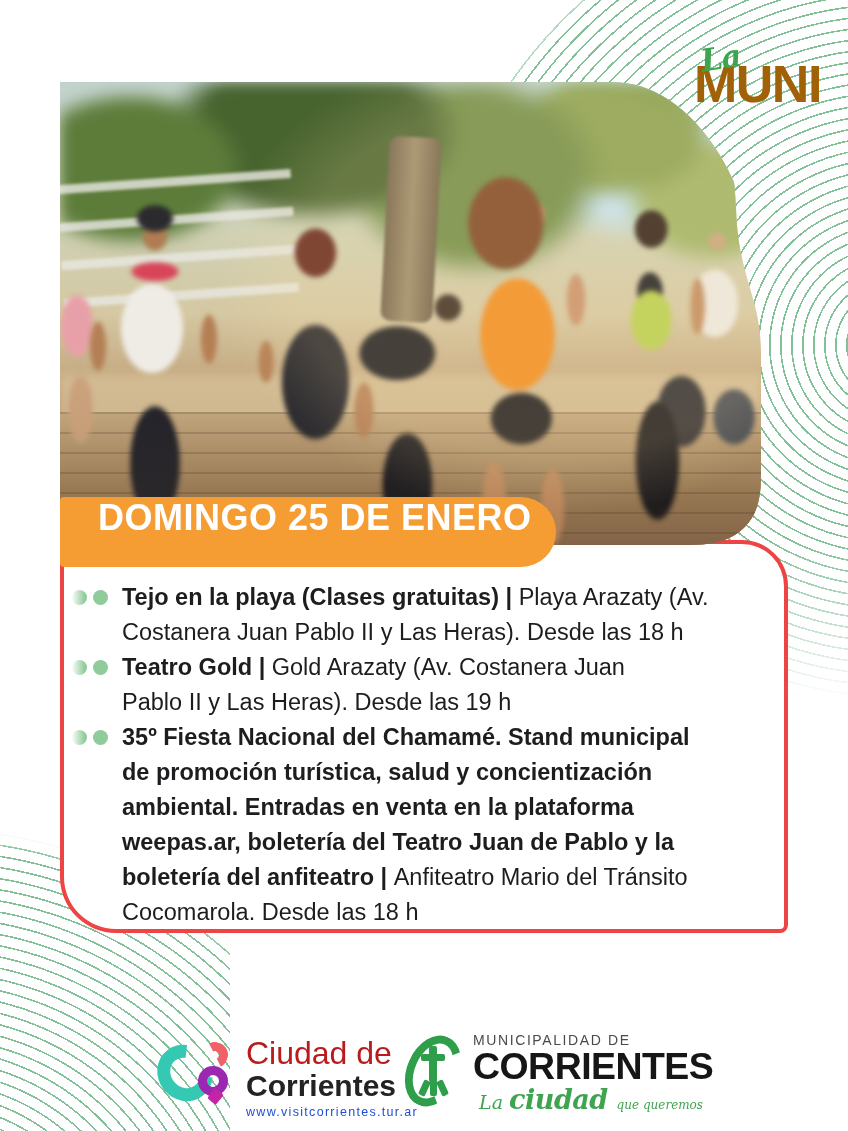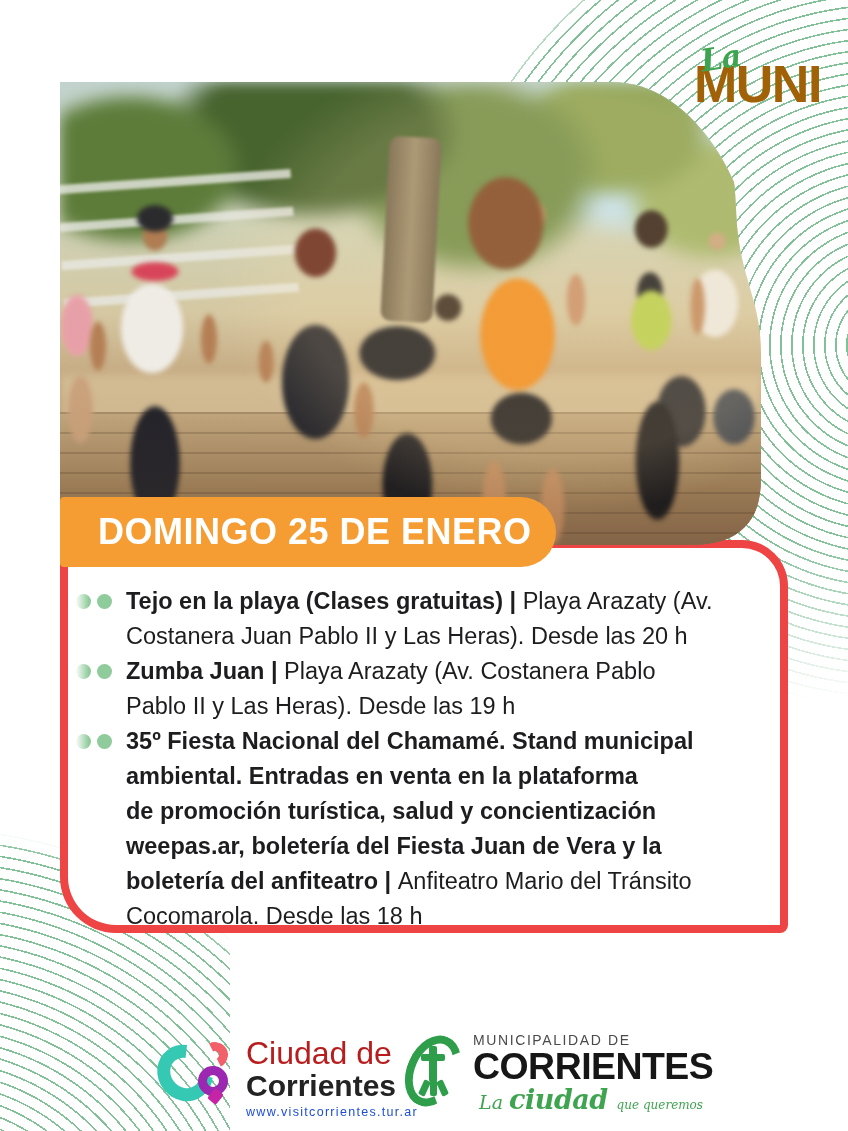--- a/index.html
+++ b/index.html
@@ -112,28 +112,28 @@
       radial-gradient(ellipse 34px 45px at 75% 74%, #454a52 0 58%, rgba(0,0,0,0) 64%); }
   .ph-light { left:0; top:0; width:702px; height:463px;
     background:
       radial-gradient(ellipse 420px 300px at 70% 42%, rgba(255,225,170,.18) 0 60%, rgba(255,225,170,0) 80%),
       linear-gradient(0deg, rgba(110,80,50,.14), rgba(110,80,50,0) 35%); }
 
   
   .banner {
     position:absolute; left:60px; top:497px; width:496px; height:70px; z-index:5;
     background:#f59c33; border-radius:4px 35px 35px 4px;
-    display:flex; align-items:center; padding-left:38px;
+    display:flex; padding-left:38px;
   }
   .banner span { color:#fff; font-weight:900; font-size:36px; letter-spacing:.5px; }
 
   
   .card {
     position:absolute; left:60px; top:540px; width:728px; height:393px; z-index:2;
-    background:#fff; border:8px solid #ef4444;
+    background:#fff; border:4px solid #ef4444;
     border-radius:2px 46px 8px 56px; padding:36px 0 0 0;
   }
   .event { display:flex; align-items:flex-start; }
   .bullets { display:flex; gap:6px; margin:10px 0 0 8px; width:44px; flex:none; }
   .dot { width:15px; height:15px; border-radius:50%; background:#8fcb9b; }
   .dot-fade { background:linear-gradient(90deg, rgba(143,203,155,.05), #8fcb9b 85%); }
   .etext { margin-left:6px; color:#1d1d1f; font-size:23.5px; }
   .line { line-height:35px; white-space:pre; }
   .line b { font-weight:700; }
 
@@ -208,45 +208,45 @@
 
   <div class="card">
 
     <div class="event">
       <span class="bullets">
         <span class="dot dot-fade"></span>
         <span class="dot"></span>
       </span>
       <div class="etext">
         <div class="line"><b>Tejo en la playa (Clases gratuitas) | </b><span>Playa Arazaty (Av.</span></div>
-        <div class="line"><b></b><span>Costanera Juan Pablo II y Las Heras). Desde las 20 h</span></div>
+        <div class="line"><b></b><span>Costanera Juan Pablo II y Las Heras). Desde las 18 h</span></div>
       </div>
     </div>
 
     <div class="event">
       <span class="bullets">
         <span class="dot dot-fade"></span>
         <span class="dot"></span>
       </span>
       <div class="etext">
-        <div class="line"><b>Zumba Juan | </b><span>Playa Arazaty (Av. Costanera Pablo</span></div>
+        <div class="line"><b>Teatro Gold | </b><span>Gold Arazaty (Av. Costanera Juan</span></div>
         <div class="line"><b></b><span>Pablo II y Las Heras). Desde las 19 h</span></div>
       </div>
     </div>
 
     <div class="event">
       <span class="bullets">
         <span class="dot dot-fade"></span>
         <span class="dot"></span>
       </span>
       <div class="etext">
         <div class="line"><b>35º Fiesta Nacional del Chamamé. Stand municipal</b><span></span></div>
+        <div class="line"><b>de promoción turística, salud y concientización</b><span></span></div>
         <div class="line"><b>ambiental. Entradas en venta en la plataforma</b><span></span></div>
-        <div class="line"><b>de promoción turística, salud y concientización</b><span></span></div>
-        <div class="line"><b>weepas.ar, boletería del Fiesta Juan de Vera y la</b><span></span></div>
+        <div class="line"><b>weepas.ar, boletería del Teatro Juan de Pablo y la</b><span></span></div>
         <div class="line"><b>boletería del anfiteatro | </b><span>Anfiteatro Mario del Tránsito</span></div>
         <div class="line"><b></b><span>Cocomarola. Desde las 18 h</span></div>
       </div>
     </div>
 
   </div>
 
   <div class="footer">
 
     <div class="ciudad">

